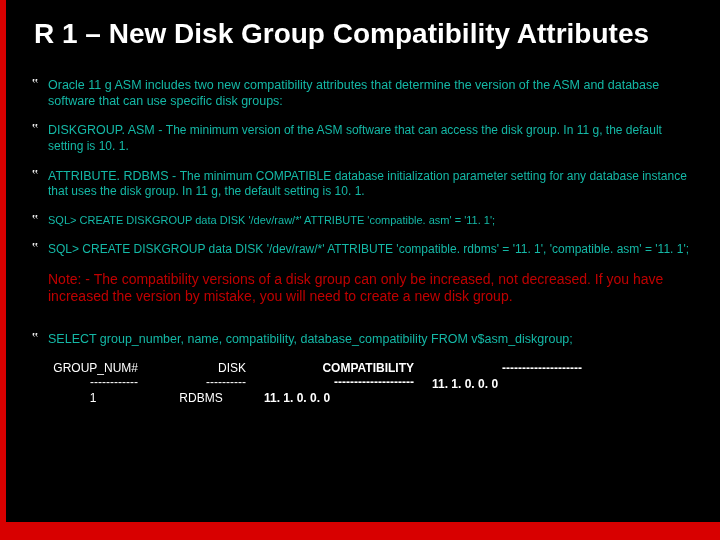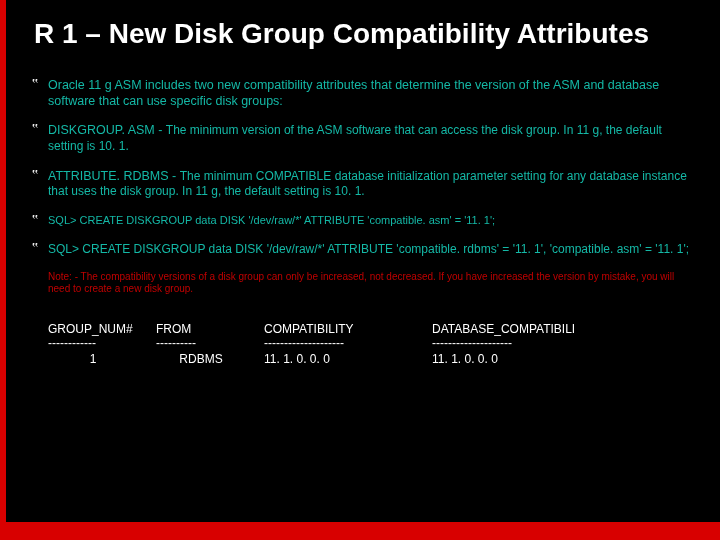--- a/index.html
+++ b/index.html
@@ -55,33 +55,33 @@
   }
   .bullets > li::before {
     content: "\201F";
     position: absolute;
     left: -2px; top: -2px;
     font-family: Georgia, serif;
     font-size: 14px;
     color: #fff;
   }
   .small { font-size: 12px; }
-  .note { color: #c00000; font-size: 10px; padding-left: 14px; margin-bottom: 26px; line-height: 1.25; }
+  .note { color: #c00000; font-size: 14px; padding-left: 14px; margin-bottom: 26px; line-height: 1.25; }
   .table {
     display: flex;
     gap: 18px;
     padding-left: 14px;
     margin-top: 10px;
     font-size: 12px;
   }
-  .col { display: flex; flex-direction: column; align-items: flex-start; min-width: 90px; }
+  .col { display: flex; flex-direction: column; align-items: flex-end; min-width: 90px; }
   .col .hdr { white-space: nowrap; }
   .col .dash { letter-spacing: 0; white-space: nowrap; }
   .col .val { padding-top: 2px; text-align: center; width: 100%; }
-  .col.wide { min-width: 150px; }
+  .col.wide { min-width: 150px; font-weight: bold; }
 </style>
 </head>
 <body>
 
 <div class="red-bar"></div>
 <div class="bottom-bar"></div>
 <div class="big-quote">‟</div>
 
 <div class="slide">
   <h1 class="title">R 1 – New Disk Group Compatibility Attributes</h1>
@@ -97,36 +97,38 @@
       <span>ATTRIBUTE. RDBMS - </span><span class="small">The minimum COMPATIBLE database initialization parameter setting for any database instance that uses the disk group. In 11 g, the default setting is 10. 1.</span>
     </li>
 
     <li style="font-size:11px"><span>SQL&gt; CREATE DISKGROUP data DISK '/dev/raw/*'  ATTRIBUTE 'compatible. asm' = '11. 1';</span></li>
 
     <li style="font-size:12px"><span>SQL&gt; CREATE DISKGROUP data DISK '/dev/raw/*'  ATTRIBUTE 'compatible. rdbms' = '11. 1', 'compatible. asm' = '11. 1';</span></li>
   </ul>
 
   <div class="note">Note: - The compatibility versions of a disk group can only be increased, not decreased. If you have increased the version by mistake, you will need to create a new disk group.</div>
 
+  <ul class="bullets">
+    <li><span>SELECT group_number, name, compatibility, database_compatibility FROM v$asm_diskgroup;</span></li>
+  </ul>
 
   <div class="table">
     <div class="col">
       <span class="hdr">GROUP_NUM#</span>
       <span class="dash">------------</span>
       <span class="val">1</span>
     </div>
     <div class="col">
-      <span class="hdr">FROM</span>
+      <span class="hdr">DISK</span>
       <span class="dash">----------</span>
       <span class="val">RDBMS</span>
     </div>
     <div class="col wide">
       <span class="hdr">COMPATIBILITY</span>
       <span class="dash">--------------------</span>
       <span class="val" style="text-align:left">11. 1. 0. 0. 0</span>
     </div>
     <div class="col wide">
-      <span class="hdr">DATABASE_COMPATIBILI</span>
       <span class="dash">--------------------</span>
       <span class="val" style="text-align:left">11. 1. 0. 0. 0</span>
     </div>
   </div>
 </div>
 
 </body></html>

